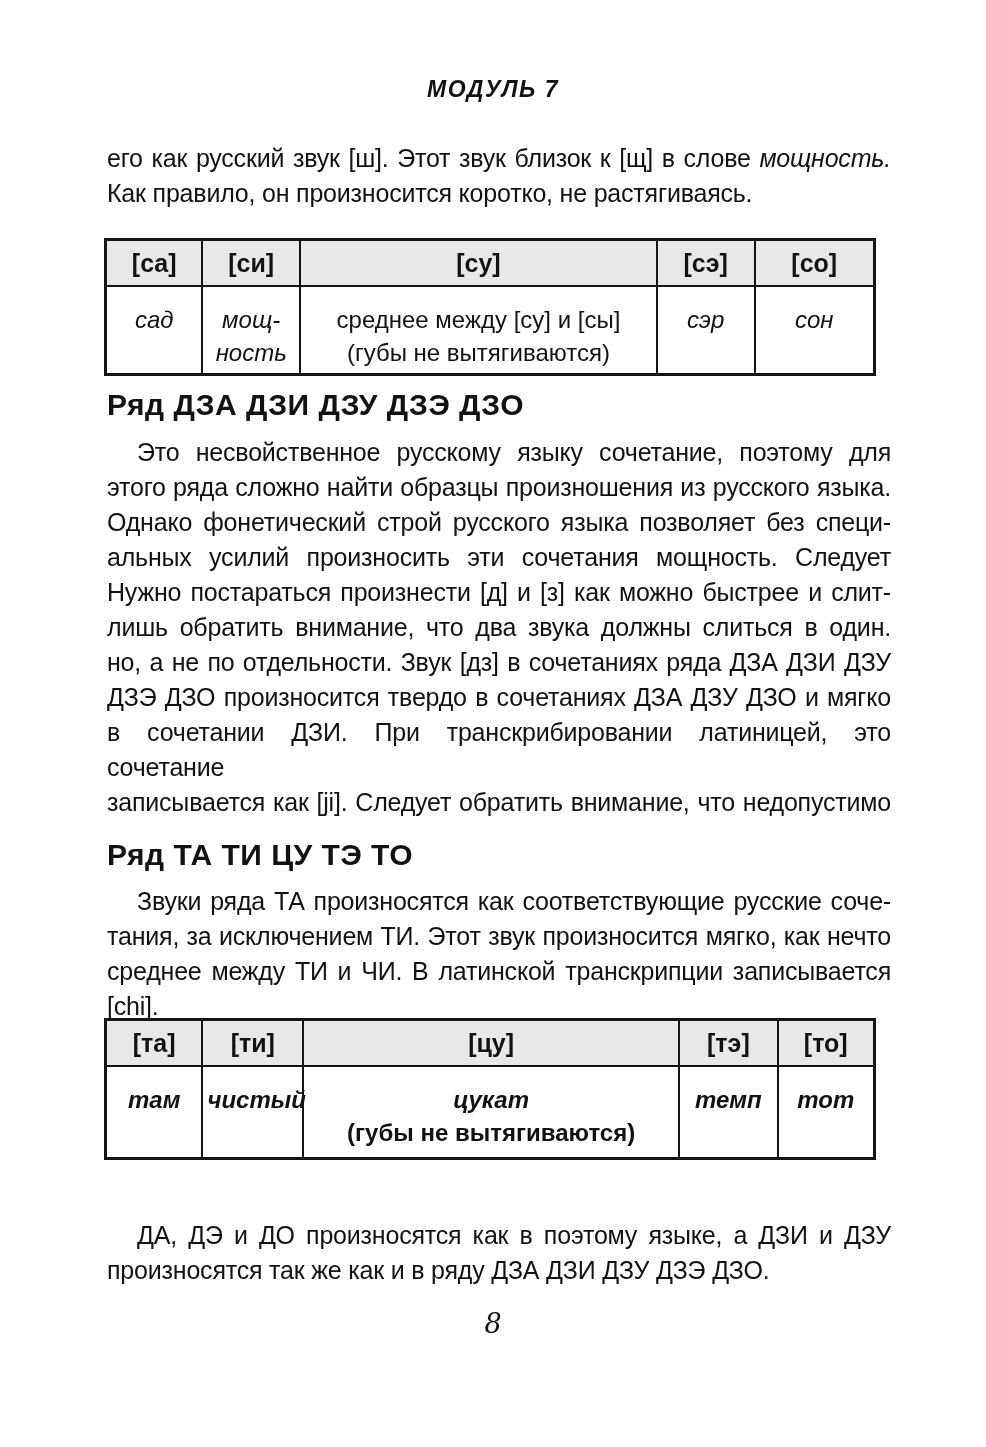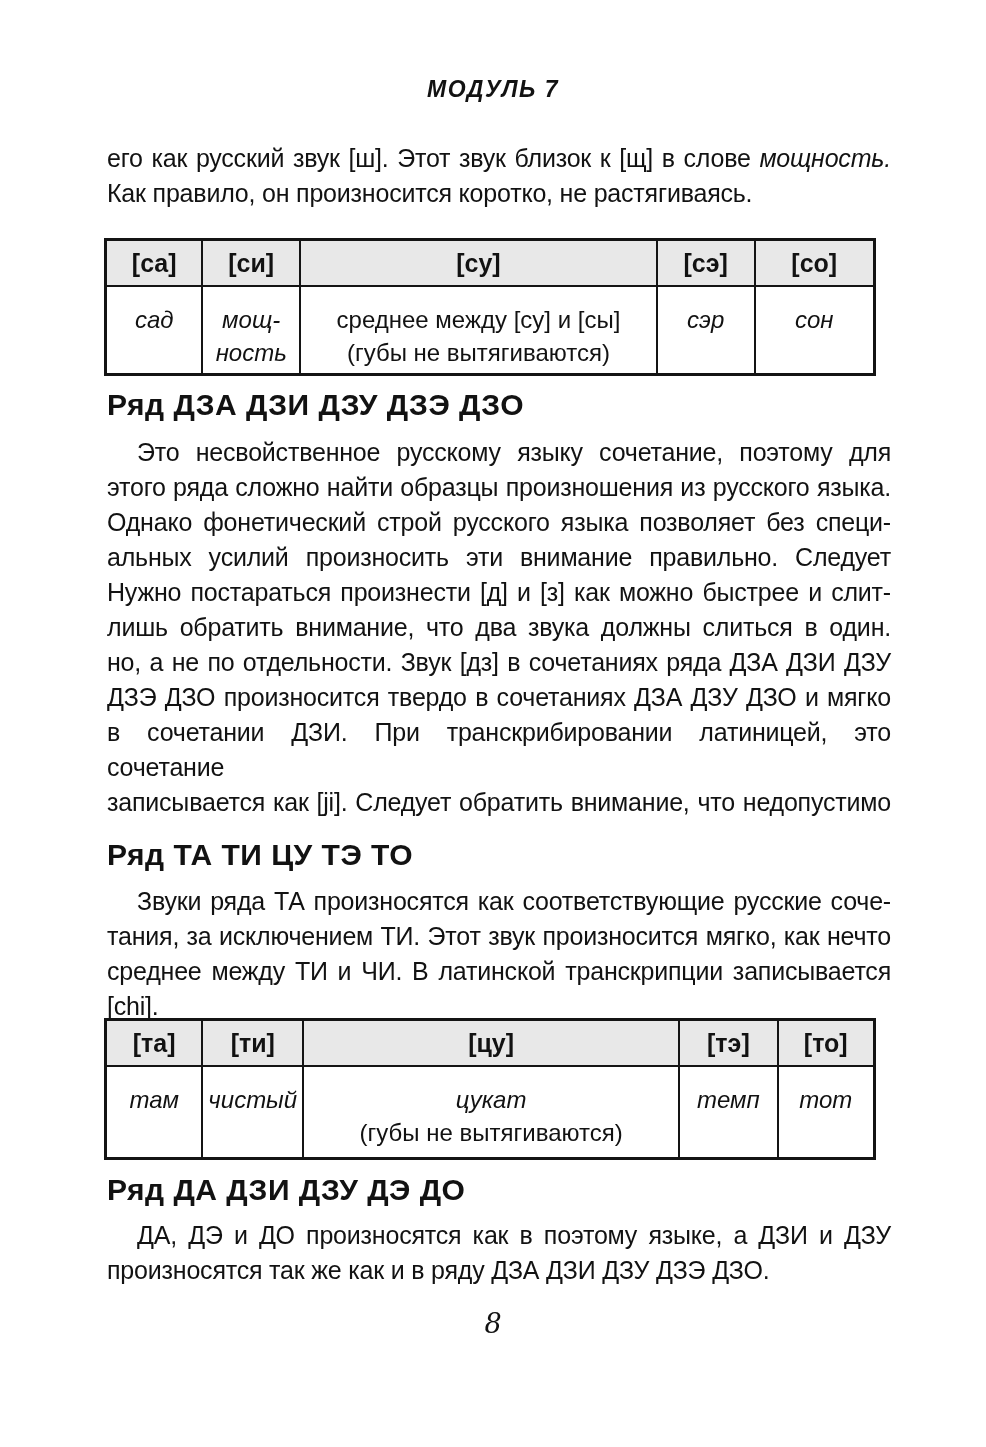--- a/index.html
+++ b/index.html
@@ -15,21 +15,21 @@
   em{font-style:italic;}
   .heading{position:absolute;left:107px;font-size:30px;font-weight:bold;letter-spacing:0.5px;
         white-space:nowrap;}
   .ptable{position:absolute;left:104px;width:772px;border-collapse:collapse;
         table-layout:fixed;border:3px solid #141414;}
   .ptable th{border:2px solid #141414;background:#e8e8e8;font-size:25px;font-weight:bold;
         height:44px;text-align:center;vertical-align:middle;padding:0;}
   .ptable td{border:2px solid #141414;vertical-align:top;text-align:center;font-size:24px;
         line-height:33px;padding:16px 4px 2px;}
   .t1 td{height:68px;}
-  .t2 td{height:72px;}
+  .t2 td{height:72px;font-weight:bold;}
   .cell-line{text-align:center;}
   .cell-line.it{font-style:italic;}
   .page-num{position:absolute;top:1308px;left:0;width:100%;text-align:center;
         font-family:"DejaVu Serif",serif;font-style:italic;font-size:27px;}
 </style>
 </head>
 <body>
 
 <div class="page">
   <div class="running-head">МОДУЛЬ 7</div>
@@ -77,21 +77,21 @@
           </td>
         </tr>
       </tbody>
     </table>
 
   <div class="heading" style="top:388px">Ряд ДЗА ДЗИ ДЗУ ДЗЭ ДЗО</div>
   <div class="para" style="top:435px">
       <div class="line ind"><span>Это несвойственное русскому языку сочетание, поэтому для</span></div>
       <div class="line"><span>этого ряда сложно найти образцы произношения из русского языка.</span></div>
       <div class="line"><span>Однако фонетический строй русского языка позволяет без специ-</span></div>
-      <div class="line"><span>альных усилий произносить эти внимание правильно. Следует</span></div>
+      <div class="line"><span>альных усилий произносить эти сочетания мощность. Следует</span></div>
       <div class="line"><span>Нужно постараться произнести [д] и [з] как можно быстрее и слит-</span></div>
       <div class="line"><span>лишь обратить внимание, что два звука должны слиться в один.</span></div>
       <div class="line"><span>но, а не по отдельности. Звук [дз] в сочетаниях ряда ДЗА ДЗИ ДЗУ</span></div>
       <div class="line"><span>ДЗЭ ДЗО произносится твердо в сочетаниях ДЗА ДЗУ ДЗО и мягко</span></div>
       <div class="line"><span>в сочетании ДЗИ. При транскрибировании латиницей, это сочетание</span></div>
       <div class="line"><span>записывается как [ji]. Следует обратить внимание, что недопустимо</span></div>
     </div>
 
   <div class="heading" style="top:838px">Ряд ТА ТИ ЦУ ТЭ ТО</div>
   <div class="para" style="top:884px">
@@ -132,20 +132,19 @@
           <td>
             <div class="cell-line it"><span>темп</span></div>
           </td>
           <td>
             <div class="cell-line it"><span>тот</span></div>
           </td>
         </tr>
       </tbody>
     </table>
 
-  <div class="heading" style="top:1173px">Ряд ДА ДЗИ ДЗУ ДЭ ДО</div>
   <div class="para" style="top:1218px">
       <div class="line ind"><span>ДА, ДЭ и ДО произносятся как в поэтому языке, а ДЗИ и ДЗУ</span></div>
       <div class="line end"><span>произносятся так же как и в ряду ДЗА ДЗИ ДЗУ ДЗЭ ДЗО.</span></div>
     </div>
 
   <div class="page-num">8</div>
 </div>
 
 </body></html>

